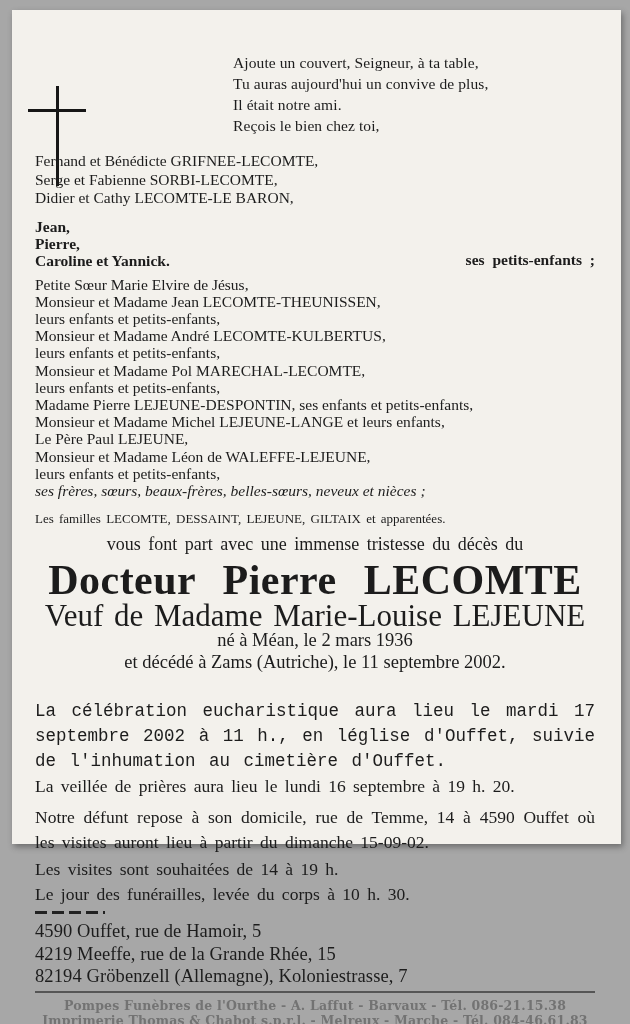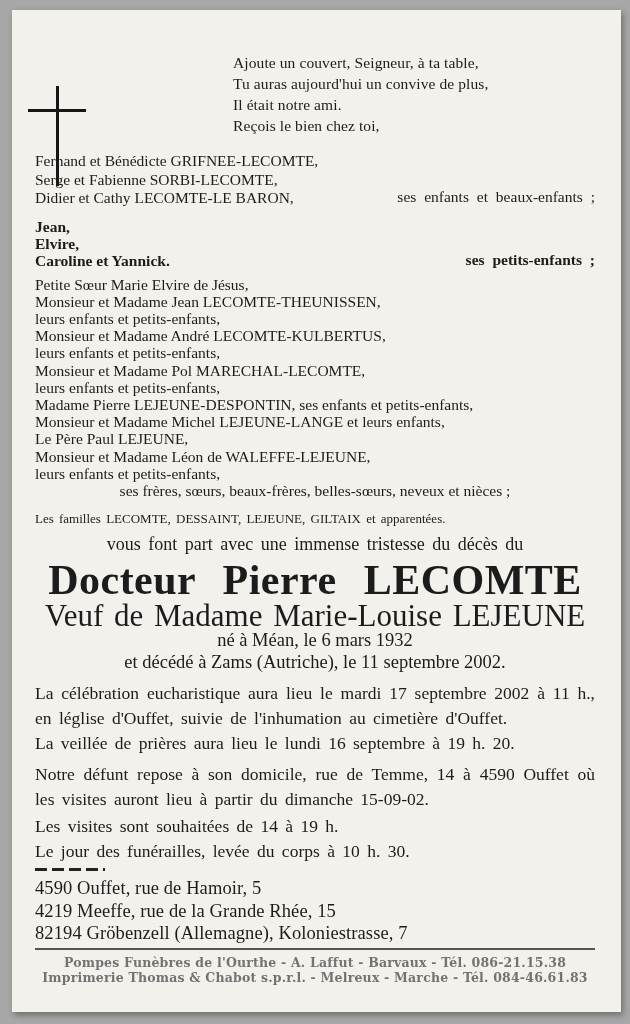--- a/index.html
+++ b/index.html
@@ -7,21 +7,21 @@
     width: 630px; height: 1024px;
     background: #a7a7a7;
     position: relative;
     font-family: "Liberation Serif", "DejaVu Serif", serif;
     color: #1c1c1c;
     overflow: hidden;
   }
   .card {
     position: absolute;
     left: 12px; top: 10px;
-    width: 609px; height: 1002px;
+    width: 609px; height: 834px;
     background: #f3f1ec;
     box-shadow: 2px 3px 6px rgba(40,40,40,.45);
     box-sizing: border-box;
   }
   .content {
     position: relative;
     height: 100%;
     padding: 0 26px 0 23px;
     box-sizing: border-box;
   }
@@ -30,36 +30,36 @@
   .cross .v { position: absolute; left: 28px; top: 0; width: 3px; height: 100px; background: #161616; }
   .cross .h { position: absolute; left: 0; top: 23px; width: 58px; height: 3px; background: #161616; }
 
   .quote { margin: 42px 0 0 198px; font-size: 15.5px; line-height: 21px; letter-spacing: .1px; }
 
   .list { font-size: 15.5px; line-height: 18.5px; position: relative; }
   .list .side-label { position: absolute; right: 0; bottom: 1px; word-spacing: 4px; }
   .block-children { margin-top: 16px; }
   .block-grandchildren { margin-top: 10px; line-height: 17px; font-weight: bold; }
   .block-relatives { margin-top: 7px; line-height: 17.2px; }
-  .closing-line { text-align: center; }
+  .closing-line { text-align: left; font-style: italic; }
 
   .families { margin-top: 12px; font-size: 13px; word-spacing: 2px; }
   .announcement { margin-top: 7px; text-align: center; font-size: 18px; word-spacing: 3px; }
 
   .deceased-name {
     margin: 2px 0 0; text-align: center;
     font-size: 42px; font-weight: 600; line-height: 46px;
     word-spacing: 16px; letter-spacing: .5px; white-space: nowrap;
   }
   .deceased-sub { text-align: center; font-size: 31px; font-weight: normal; line-height: 26px; word-spacing: 3px; }
   .vital { text-align: center; font-size: 18.5px; line-height: 22px; }
 
   .para { font-size: 17.5px; line-height: 25px; margin: 0; word-spacing: 3px; }
   .para.justify { text-align: justify; }
-  .p1 { margin-top: 8px; }
+  .p1 { margin-top: 26px; font-family: Liberation Mono, monospace; }
   .p3 { margin-top: 6px; }
   .p4 { margin-top: 2px; }
 
   .dashes { margin-top: 4px; width: 70px; height: 3px;
     background: repeating-linear-gradient(90deg, #222 0 12px, transparent 12px 17px); }
 
   .addresses { margin-top: 6px; font-size: 18.5px; line-height: 22.5px; letter-spacing: .1px; font-family: Liberation Serif, serif; }
 
   .footer-rule { margin-top: 3px; border-top: 2px solid #555; }
   .footer {
@@ -84,26 +84,25 @@
       <div>Ajoute un couvert, Seigneur, à ta table,</div>
       <div>Tu auras aujourd'hui un convive de plus,</div>
       <div>Il était notre ami.</div>
       <div>Reçois le bien chez toi,</div>
     </div>
 
     <div class="list block-children">
       <div>Fernand et Bénédicte GRIFNEE-LECOMTE,</div>
       <div>Serge et Fabienne SORBI-LECOMTE,</div>
       <div>Didier et Cathy LECOMTE-LE BARON,</div>
-      <div class="side-label">ses enfants et beaux-enfants ;</div>
     </div>
 
     <div class="list block-grandchildren">
       <div>Jean,</div>
-      <div>Elvire,</div>
+      <div>Pierre,</div>
       <div>Caroline et Yannick.</div>
       <div class="side-label">ses petits-enfants ;</div>
     </div>
 
     <div class="list block-relatives">
       <div>Petite Sœur Marie Elvire de Jésus,</div>
       <div>Monsieur et Madame Jean LECOMTE-THEUNISSEN,</div>
       <div>leurs enfants et petits-enfants,</div>
       <div>Monsieur et Madame André LECOMTE-KULBERTUS,</div>
       <div>leurs enfants et petits-enfants,</div>
@@ -116,21 +115,21 @@
       <div>leurs enfants et petits-enfants,</div>
       <div class="closing-line">ses frères, sœurs, beaux-frères, belles-sœurs, neveux et nièces ;</div>
     </div>
 
     <div class="families">Les familles LECOMTE, DESSAINT, LEJEUNE, GILTAIX et apparentées.</div>
 
     <div class="announcement">vous font part avec une immense tristesse du décès du</div>
 
     <h1 class="deceased-name">Docteur Pierre LECOMTE</h1>
     <div class="deceased-sub">Veuf de Madame Marie-Louise LEJEUNE</div>
-    <div class="vital">né à Méan, le 6 mars 1932</div>
+    <div class="vital">né à Méan, le 2 mars 1936</div>
     <div class="vital">et décédé à Zams (Autriche), le 11 septembre 2002.</div>
 
     <p class="para justify p1">La célébration eucharistique aura lieu le mardi 17 septembre 2002 à 11 h., en léglise d'Ouffet, suivie de l'inhumation au cimetière d'Ouffet.</p>
     <p class="para">La veillée de prières aura lieu le lundi 16 septembre à 19 h. 20.</p>
     <p class="para justify p3">Notre défunt repose à son domicile, rue de Temme, 14 à 4590 Ouffet où les visites auront lieu à partir du dimanche 15-09-02.</p>
     <p class="para p4">Les visites sont souhaitées de 14 à 19 h.</p>
     <p class="para">Le jour des funérailles, levée du corps à 10 h. 30.</p>
 
     <div class="dashes"></div>
 

